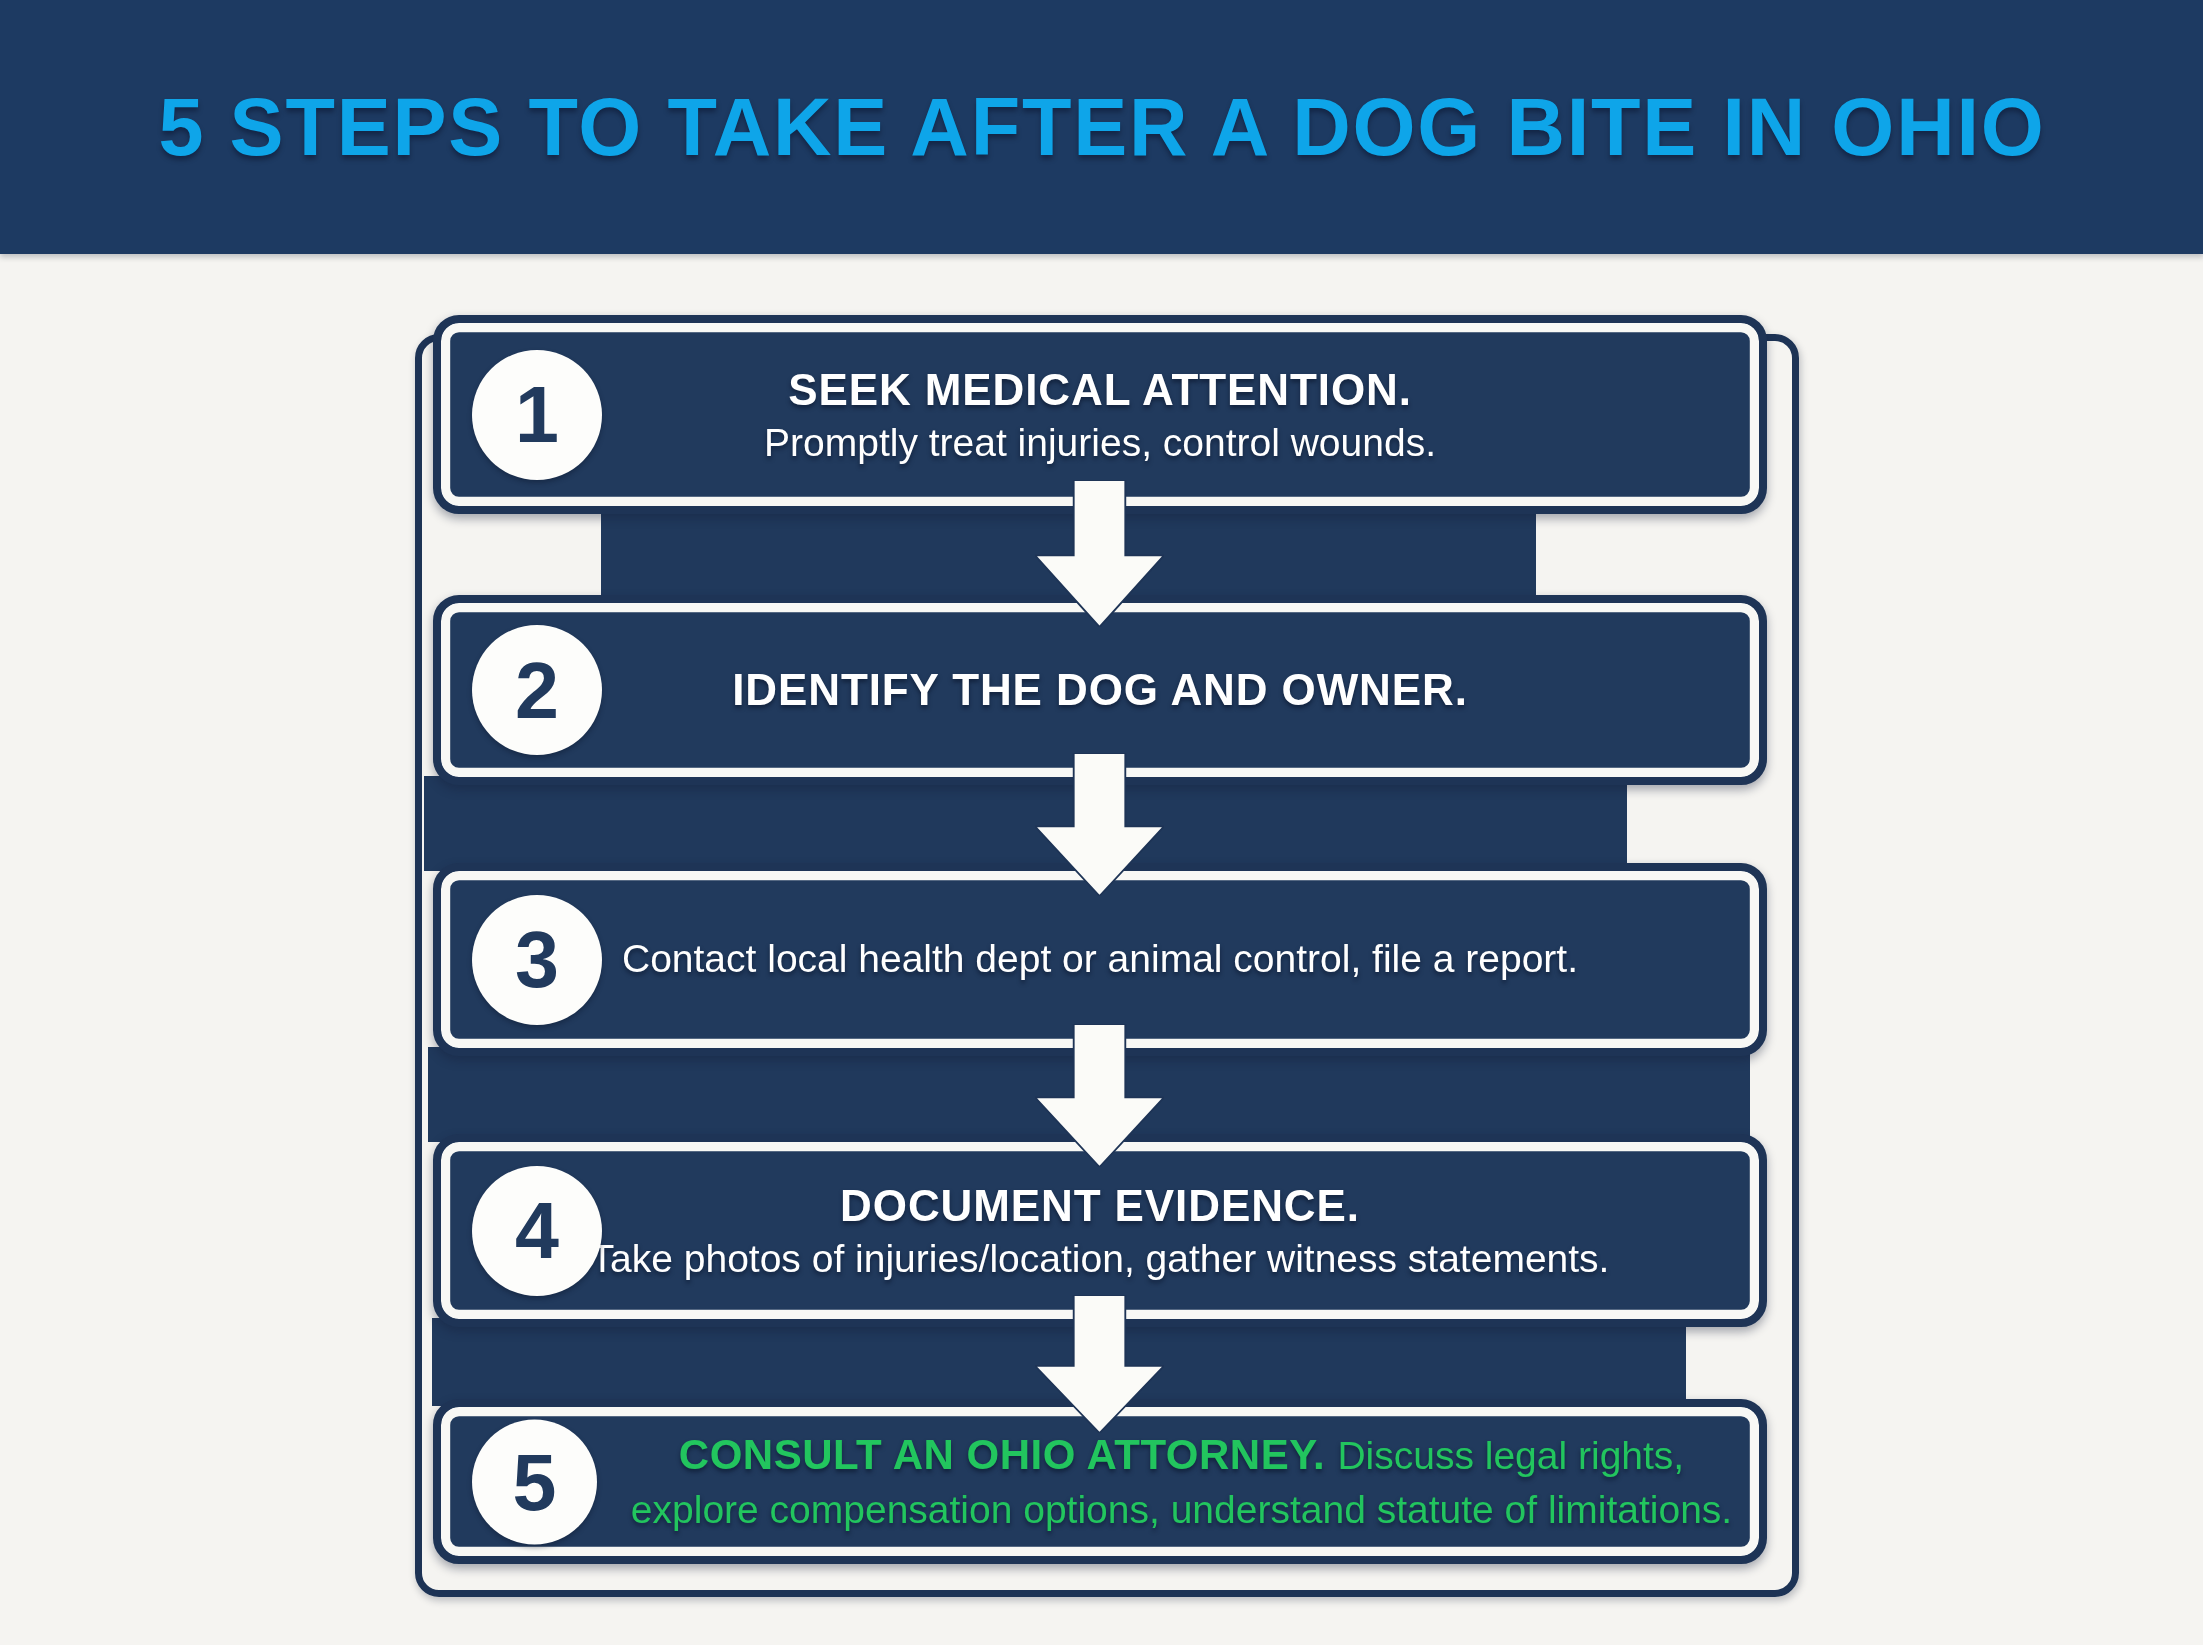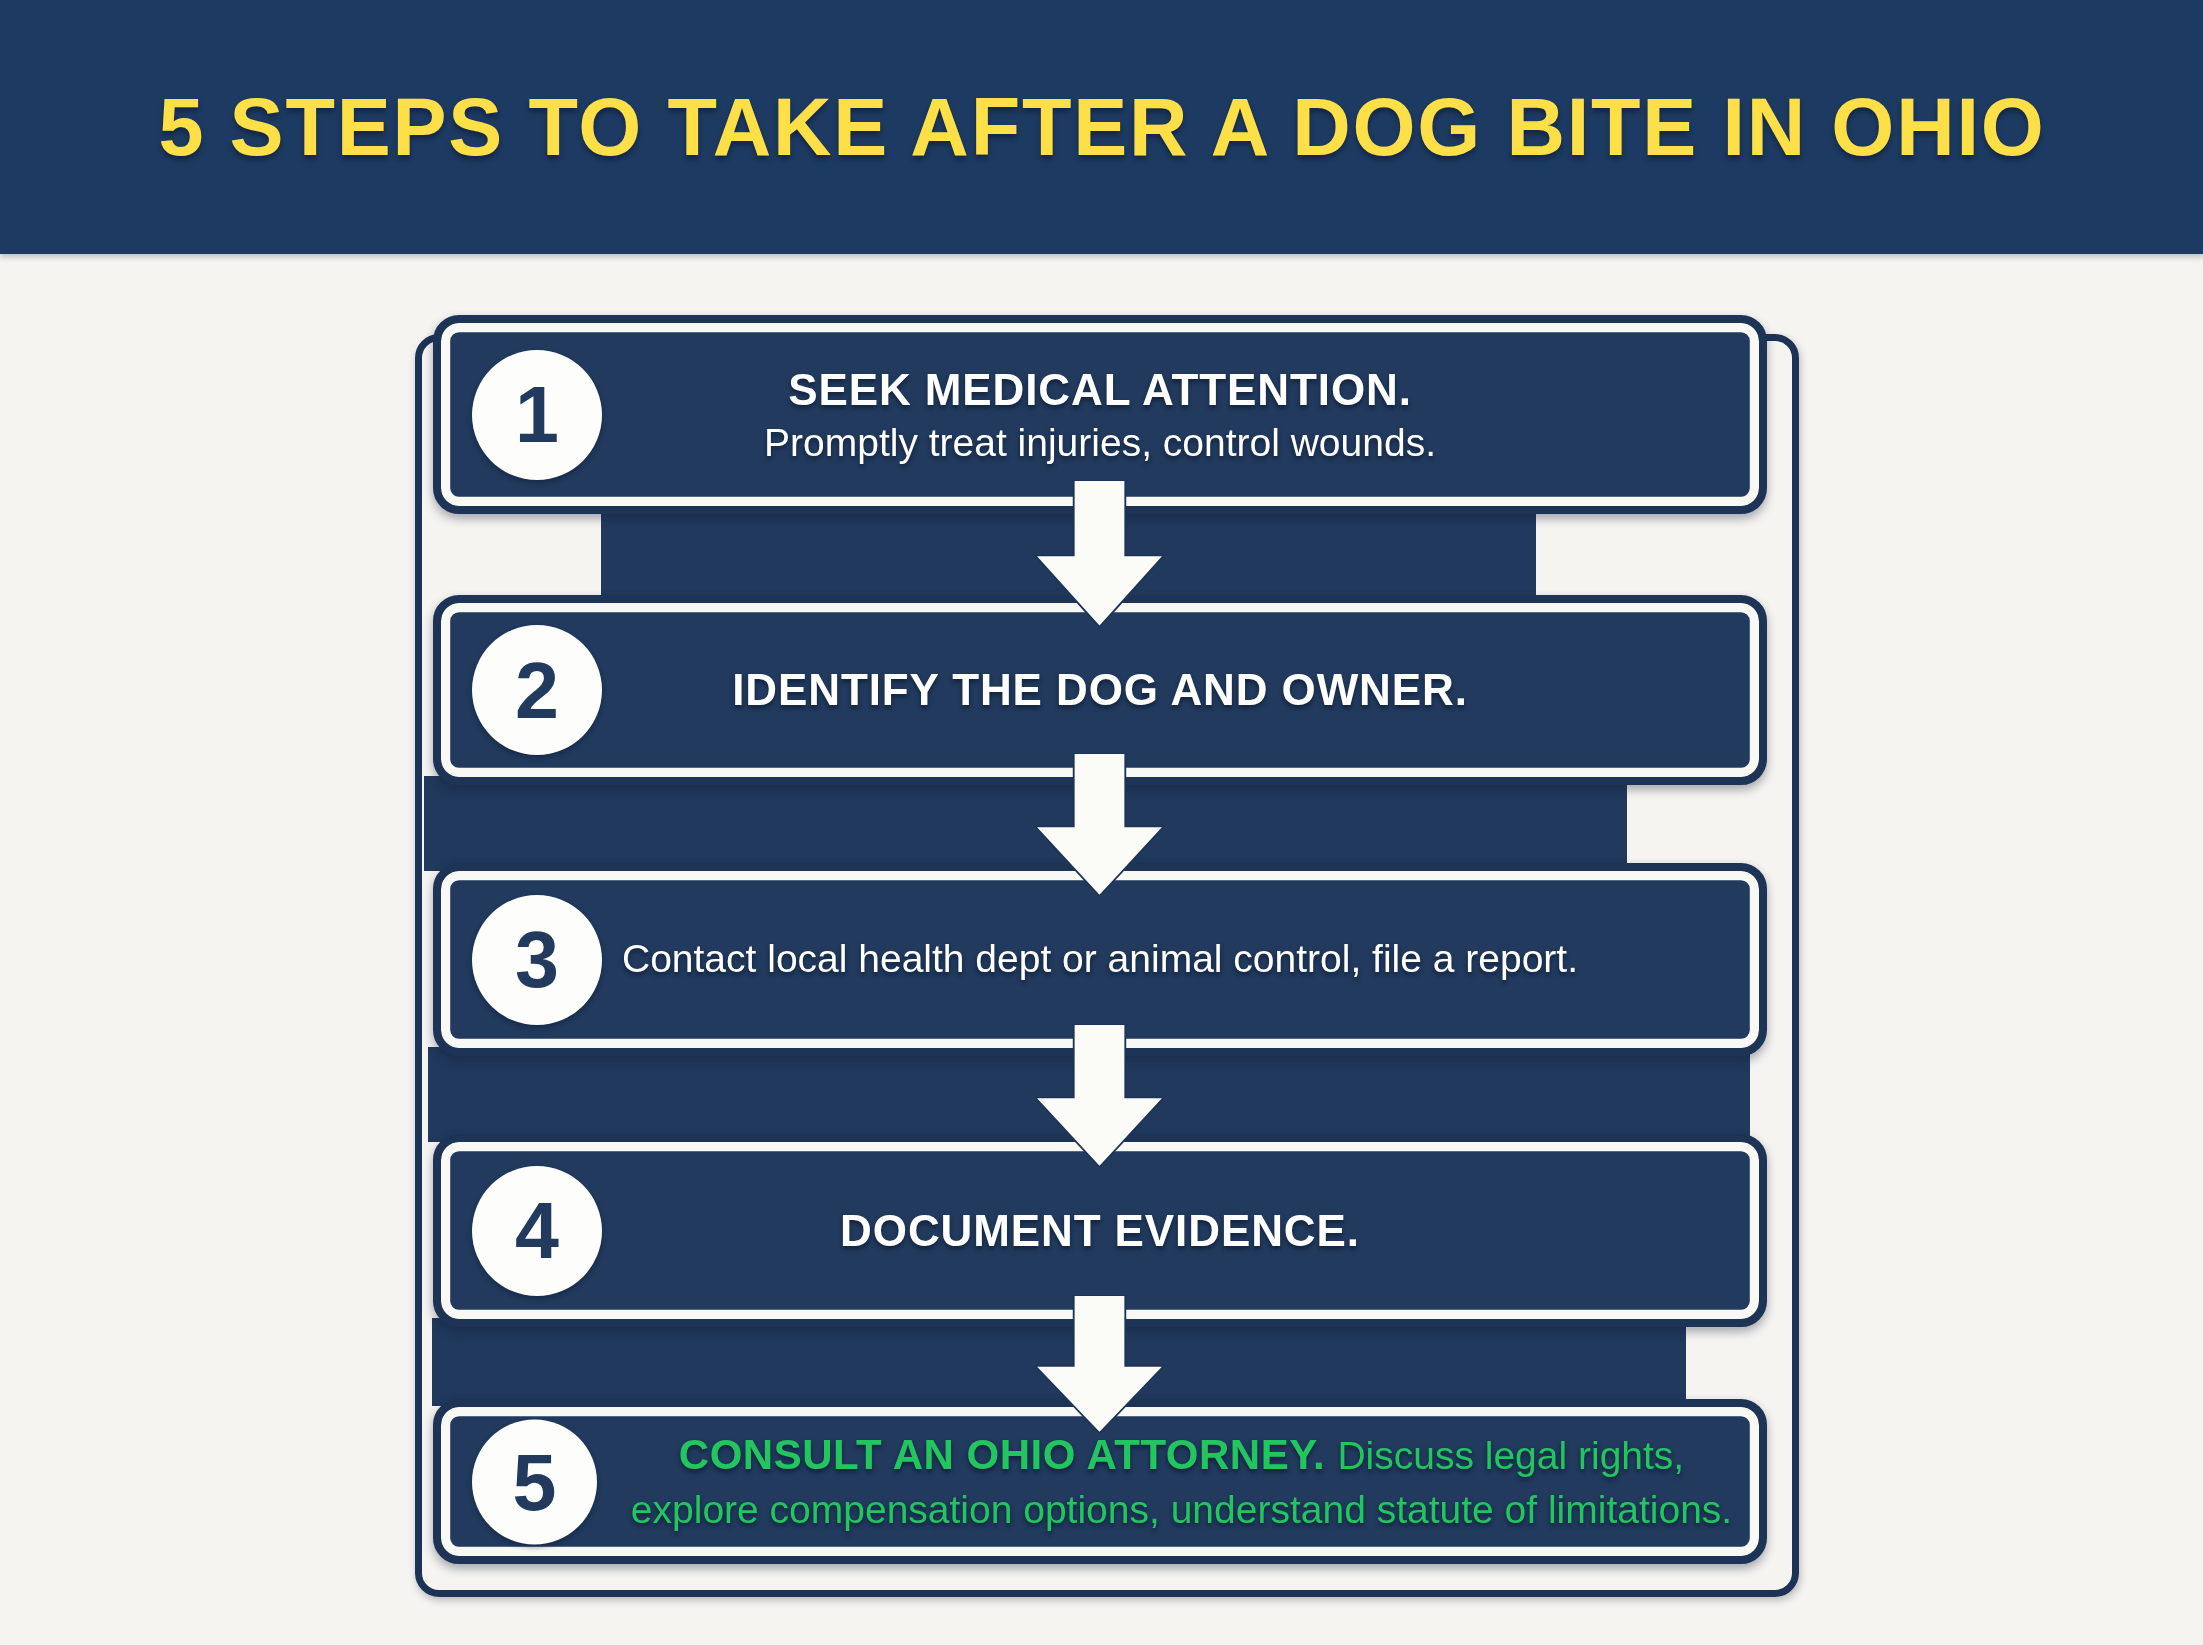--- a/index.html
+++ b/index.html
@@ -8,21 +8,21 @@
     background:#f5f4f1;font-family:"Liberation Sans",sans-serif;
     -webkit-font-smoothing:antialiased;
   }
   
   .header{
     position:absolute;left:0;top:0;width:2204px;height:254px;
     background:#1d3a62;display:flex;align-items:center;justify-content:center;
     box-shadow:0 3.7px 5.5px rgba(30,40,60,.25);
   }
   .header h1{
-    margin:0;color:#fde047;font-size:81px;font-weight:700;letter-spacing:1.8px;
+    margin:0;color:#0ea5e9;font-size:81px;font-weight:700;letter-spacing:1.8px;
     text-shadow:0 3.7px 5.5px rgba(0,0,20,.35);white-space:nowrap;
   }
   
   .frame{
     position:absolute;left:415px;top:334px;width:1370px;height:1249px;
     border:7.3px solid #1d3355;border-radius:24px;z-index:1;
     box-shadow:1.8px 3.7px 7.3px rgba(30,40,60,.25);
   }
   
   .band{position:absolute;background:#20395c;z-index:2;}
@@ -101,20 +101,21 @@
       <div class="d">Contact local health dept or animal control, file a report.</div>
     </div>
   </div>
 
   <div class="step" style="top:1134px;height:193px;">
     <div class="badge">
       <span>4</span>
     </div>
     <div class="txt">
       <div class="t">DOCUMENT EVIDENCE.</div>
+      <div class="d">Take photos of injuries/location, gather witness statements.</div>
     </div>
   </div>
 
   <div class="step" style="top:1399px;height:165px;">
     <div class="badge" style="width:125px;height:125px;">
       <span>5</span>
     </div>
     <div class="txt5">
       <span class="t">CONSULT AN OHIO ATTORNEY. </span>
       <span class="d">Discuss legal rights, explore compensation options, understand statute of limitations.</span>

